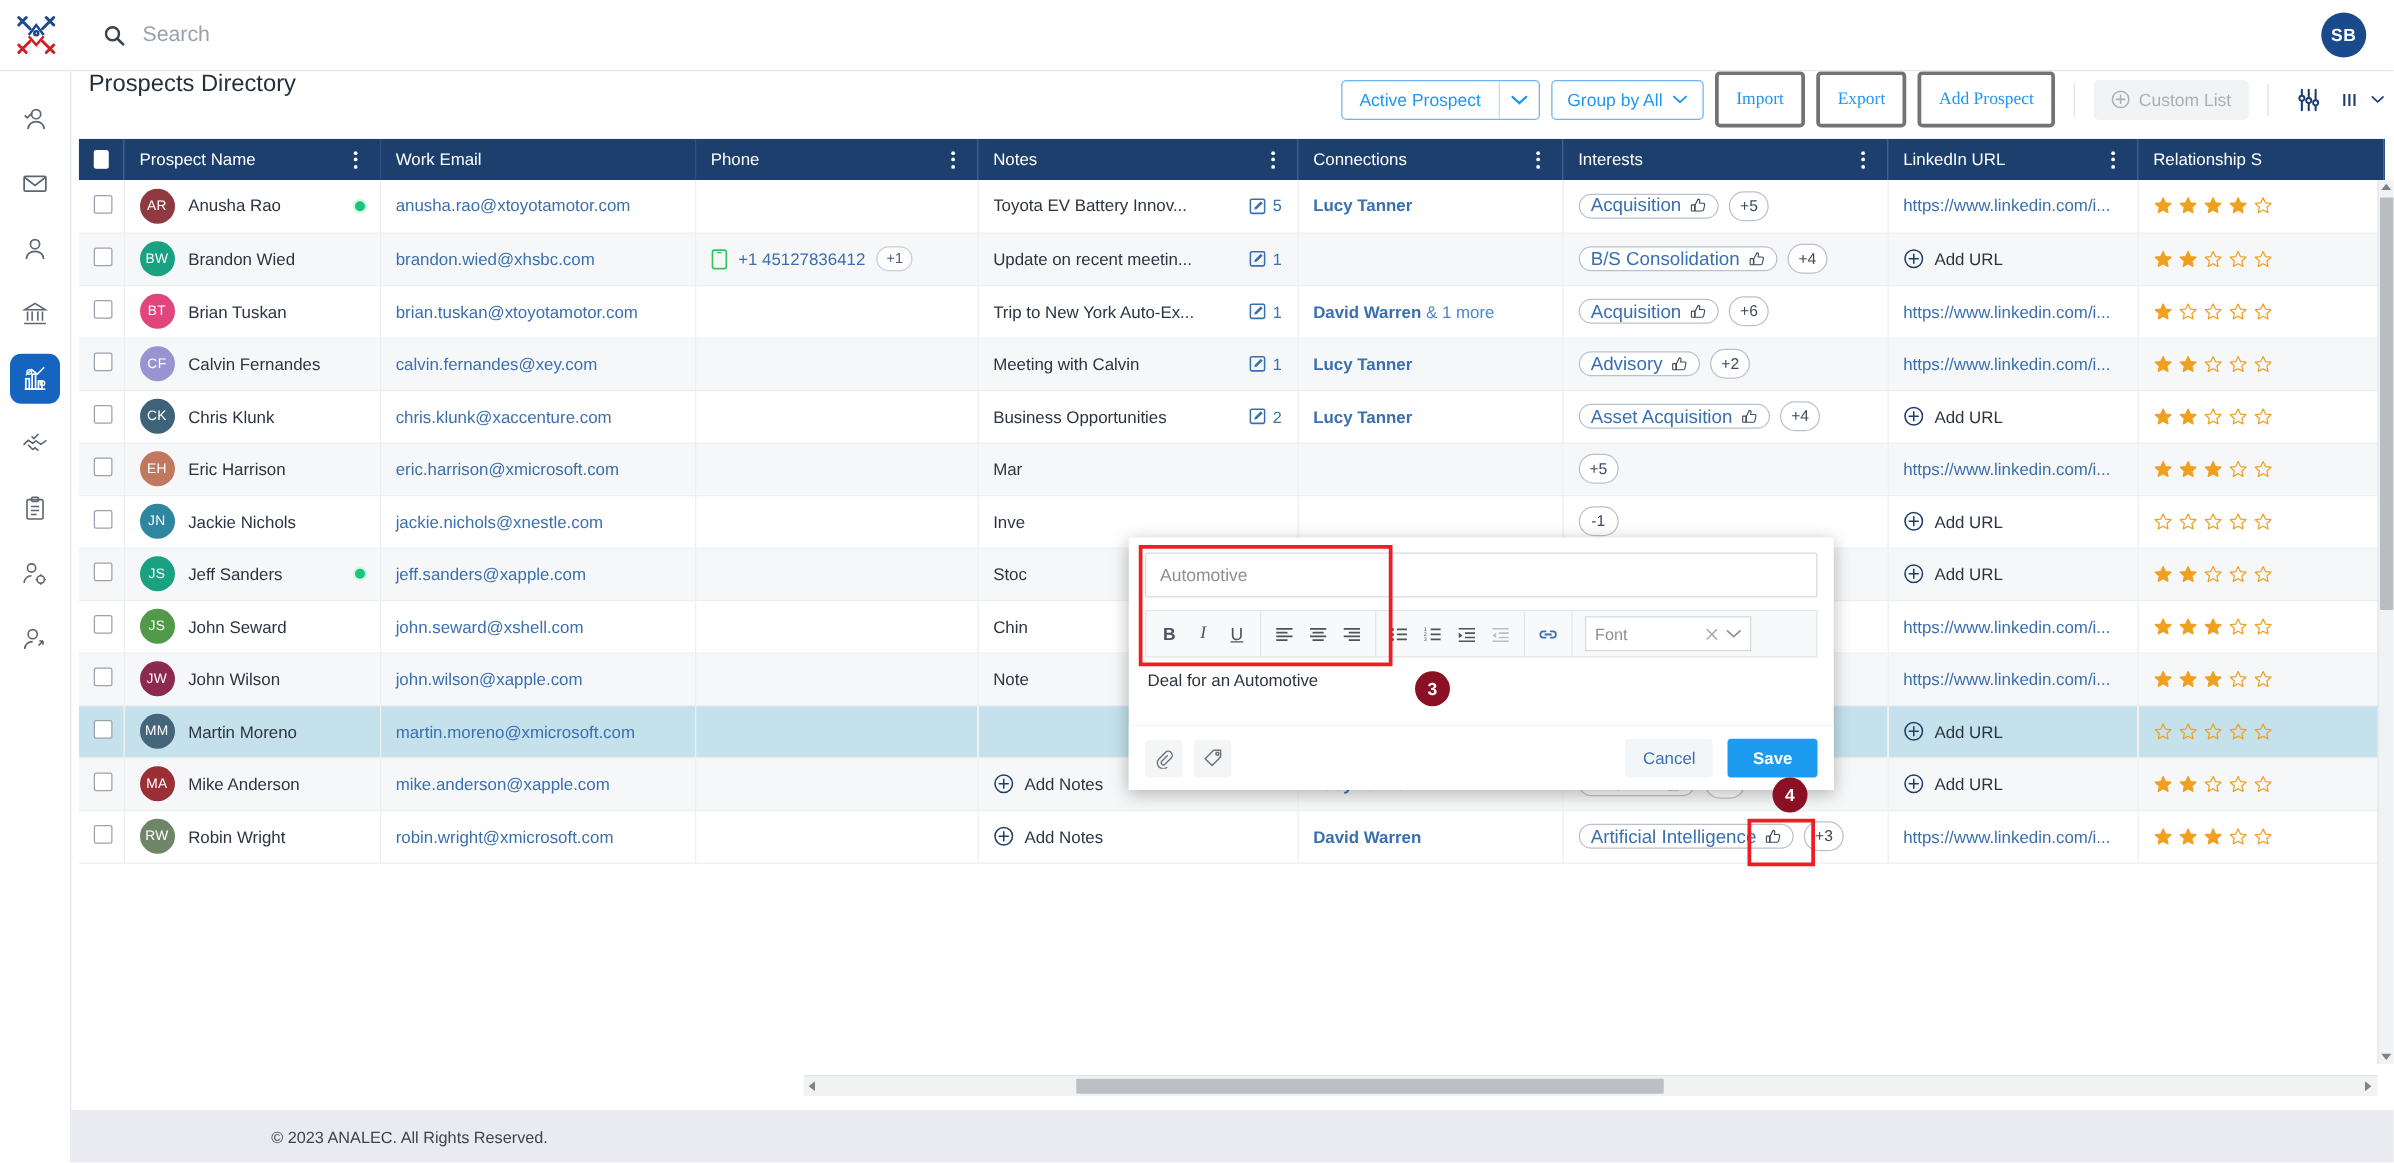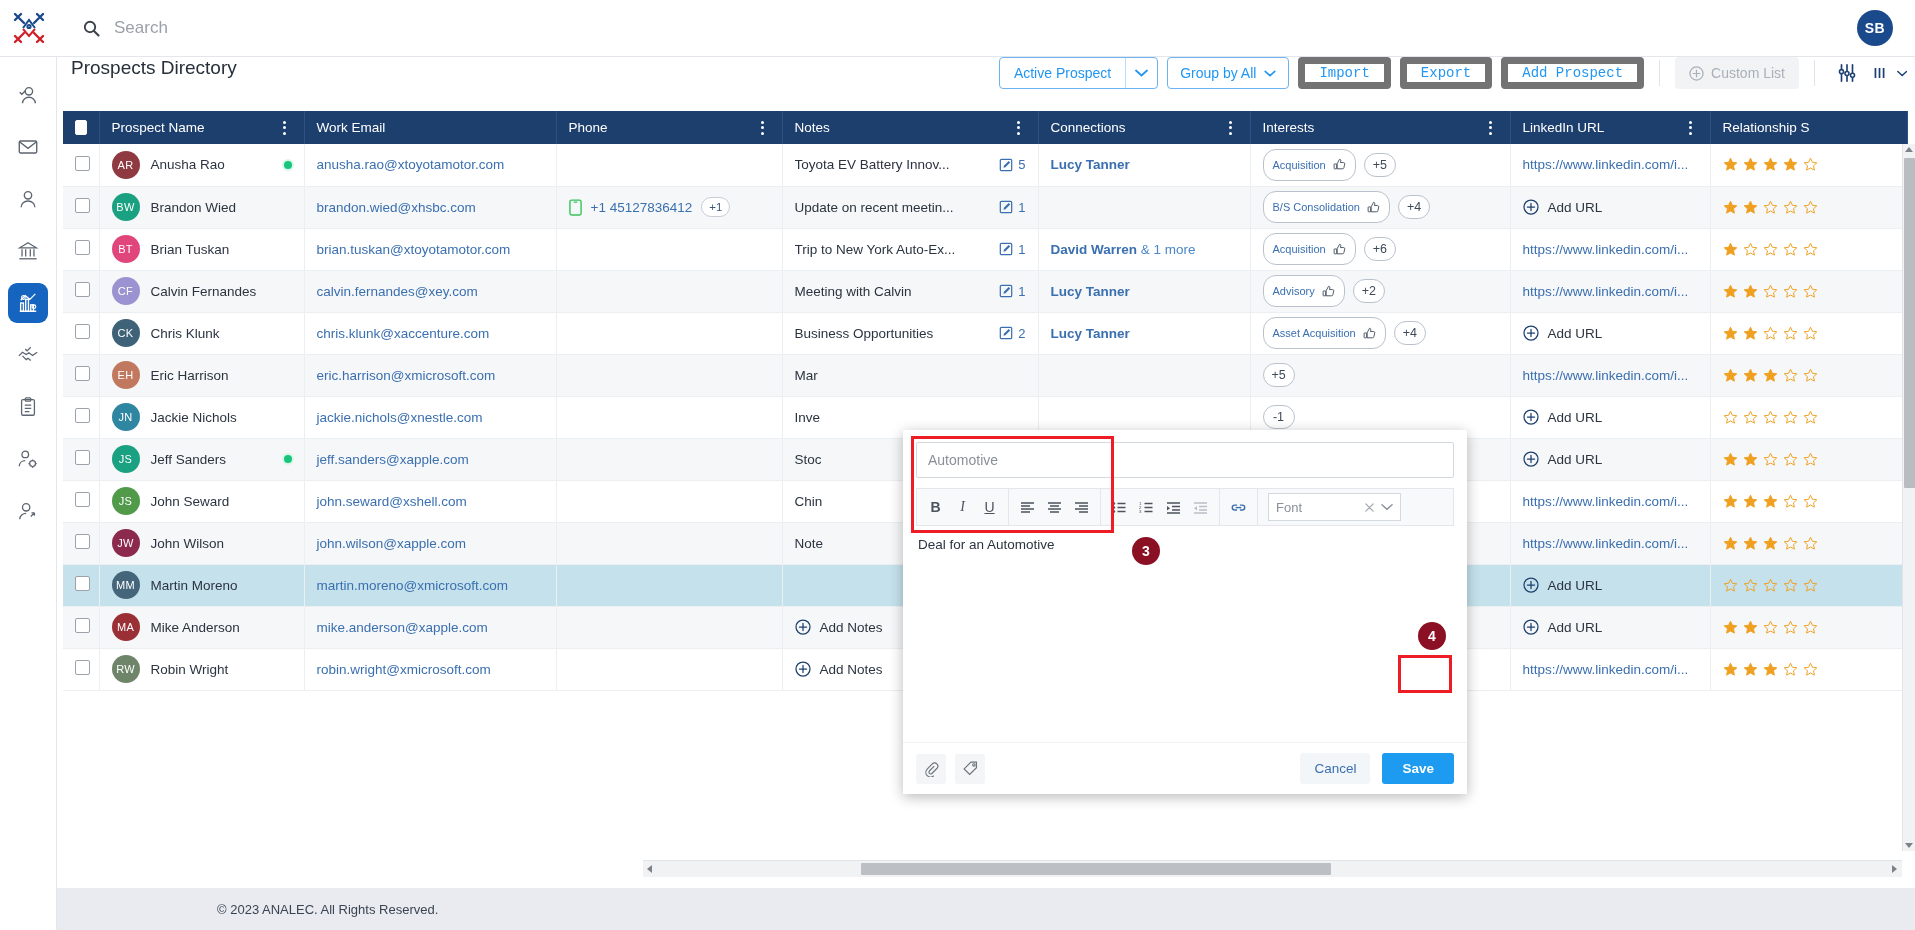--- a/index.html
+++ b/index.html
@@ -57,24 +57,24 @@
     width: 1858px; height: 873px; background: #fff;
   }
   .page-head {
     height: 54px; display: flex; align-items: flex-start;
     padding: 0 8px 0 14px;
   }
   .page-title { font-size: 19px; color: #27303a; font-weight: normal; }
   .head-actions { margin-left: auto; display: flex; align-items: center; gap: 9px; }
 
   .btn {
-    height: 32px; border: 7px solid #737373; border-radius: 4px;
+    height: 45px; border: 3px solid #737373; border-radius: 4px;
     background: #fff; color: #2196f3; font-size: 14px;
     padding: 0 14px; display: flex; align-items: center; justify-content: center;
-    font-family: Liberation Mono, monospace; white-space: nowrap;
+    font-family: Liberation Serif, serif; white-space: nowrap;
   }
   .btn-split { display: flex; align-items: stretch; border: 1px solid #6db3f2; border-radius: 4px; height: 32px; }
   .btn-split .lbl { display: flex; align-items: center; padding: 0 14px; font-size: 14px; color: #2196f3; }
   .btn-split .sep { width: 1px; background: #b9ddfb; }
   .btn-split .carets { display: flex; align-items: center; padding: 0 9px; color: #2196f3; }
   .btn-group-by {
     height: 32px; border: 1px solid #6db3f2; border-radius: 4px; background: #fff;
     display: flex; align-items: center; gap: 8px; padding: 0 12px;
     color: #2196f3; font-size: 14px;
   }
@@ -141,23 +141,23 @@
 
   .notes-cell { display: flex; align-items: center; gap: 10px; }
   .notes-txt { flex: 1; overflow: hidden; text-overflow: ellipsis; white-space: nowrap; }
   .note-count { display: flex; align-items: center; gap: 5px; color: #3a6fb0; font-size: 13px; }
 
   .add-link { display: flex; align-items: flex-end; gap: 9px; color: #2b3440; font-size: 13.5px; }
   .plus-circ { width: 16px; height: 16px; color: #1d3f6e; flex: 0 0 16px; }
 
   .tag-row { display: flex; align-items: center; gap: 8px; }
   .tag {
-    border: 1px solid #b9c2cc; border-radius: 13px; height: 32px;
+    border: 1px solid #b9c2cc; border-radius: 13px; height: 20px;
     padding: 0 9px; display: inline-flex; align-items: center; gap: 7px;
-    color: #3a6fb0; font-size: 11px; background: #fff; white-space: nowrap;
+    color: #3a6fb0; font-size: 15px; background: #fff; white-space: nowrap;
   }
   .tag-more {
     border: 1px solid #b9c2cc; border-radius: 13px; height: 24px;
     min-width: 32px; padding: 0 8px; display: inline-flex; align-items: center;
     justify-content: center; color: #3c4a5a; font-size: 12.5px; background: #fff;
   }
   .stars { display: flex; align-items: center; gap: 5px; }
   .star { width: 15px; height: 15px; display: block; }
 
   
@@ -186,21 +186,21 @@
     border-bottom: 1px solid #e3e6ea; background: #fff;
   }
   .footer {
     position: absolute; left: 57px; bottom: 0; width: 1858px; height: 42px;
     background: #e9ebf0; display: flex; align-items: center;
     padding-left: 160px; font-size: 13px; color: #3a4450;
   }
 
   
   .modal {
-    position: absolute; left: 903px; top: 430px; width: 564px; height: 364px;
+    position: absolute; left: 903px; top: 430px; width: 564px; height: 202px;
     background: #fff; box-shadow: 0 3px 14px rgba(0,0,0,.28);
     z-index: 60; border-radius: 2px;
   }
   .modal-title-row { padding: 12px 13px 0 13px; }
   .modal-title-input {
     width: 100%; height: 36px; border: 1px solid #d4d9de; border-radius: 2px;
     padding: 0 11px; font-size: 14px; color: #8a9099; outline: none;
     font-family: "Liberation Sans", sans-serif; background: #fff;
   }
   .modal-title-input::placeholder { color: #8a9099; }

